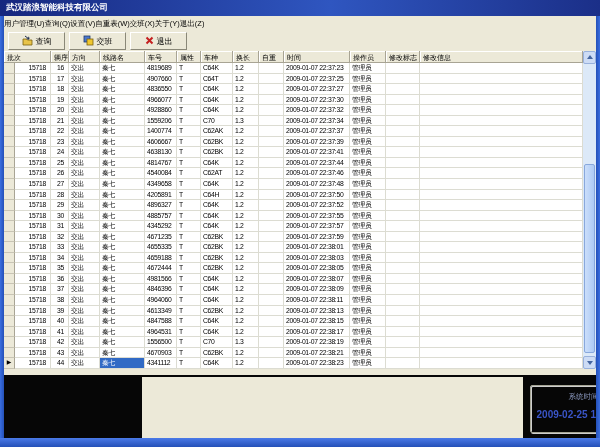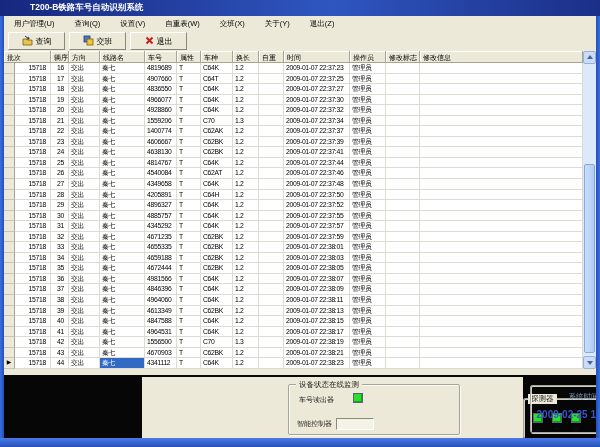--- a/index.html
+++ b/index.html
@@ -6,21 +6,21 @@
   .stage{position:relative;width:600px;height:447px;overflow:hidden;
          font-family:"Liberation Sans","DejaVu Sans",sans-serif;background:#060606;}
   
   .titlebar{position:absolute;left:0;top:0;width:600px;height:16px;
     background:linear-gradient(90deg,#16277E 0%,#2F56C0 55%,#1B2F88 100%);
     color:#fff;font-weight:bold;font-size:8.5px;display:flex;align-items:center;white-space:pre;}
   .titlebar .company{margin-left:6px;}
   .titlebar .app{margin-left:30px;}
   .menubar{position:absolute;left:4px;top:16px;width:592px;height:15px;background:#ECE9D8;
     border-bottom:1px solid #d8d4c4;display:flex;align-items:center;font-size:7.5px;color:#000;}
-  .menu-item{padding:0 10px;white-space:nowrap;}
+  .menu-item{padding:0 0;white-space:nowrap;}
   .toolbar{position:absolute;left:4px;top:31px;width:592px;height:20px;background:#ECE9D8;display:flex;align-items:stretch;}
   .tb-btn{width:55px;margin:1px 0 1px 4px;border:1px solid;border-color:#fff #8a8878 #8a8878 #fff;
     background:#ECE9D8;display:flex;align-items:center;justify-content:center;gap:3px;font-size:8px;color:#000;}
   .banner{flex:1;margin-left:5px;background:#3FB0DC;display:flex;align-items:center;
     font-weight:bold;font-size:8.5px;color:#0A2A6A;}
   .banner .info{white-space:pre;padding-left:56px;}
   .banner .warning{margin-left:auto;padding-right:12px;color:#7A0C0C;white-space:pre;}
   
   .grid{position:absolute;left:4px;top:51px;width:579px;height:318px;background:#fff;color:#000;}
   .ghead{display:flex;height:12px;background:#ECE9D8;}
@@ -72,21 +72,21 @@
   .b-right{position:absolute;right:0;top:16px;width:4px;height:431px;background:linear-gradient(90deg,#2450B8,#3A6EE0);}
   .b-bottom{position:absolute;left:0;bottom:0;width:600px;height:9px;
     background:linear-gradient(180deg,#4A7AE8,#2450B8);}
 </style>
 </head>
 <body>
 
 <div class="stage">
 
   <div class="titlebar">
-    <span class="app">T200-B铁路车号自动识别系统</span>
+    <span class="company">武汉踏浪智能科技有限公司</span>
   </div>
 
   <div class="menubar">
       <span class="menu-item">用户管理(U)</span>
       <span class="menu-item">查询(Q)</span>
       <span class="menu-item">设置(V)</span>
       <span class="menu-item">自重表(W)</span>
       <span class="menu-item">交班(X)</span>
       <span class="menu-item">关于(Y)</span>
       <span class="menu-item">退出(Z)</span>
@@ -607,36 +607,20 @@
     <div class="sbtn down">
         <div class="tri-down"></div>
       </div>
   </div>
 
   <div class="formstrip"></div>
 
   <div class="bottom">
 
     <div class="beige-panel">
-      <div class="group mon-group">
-        <span class="gtitle">设备状态在线监测</span>
-        <span class="lbl" style="left:10px;top:10px;">车号读出器</span>
-        <span class="led" style="left:64px;top:8px;"></span>
-        <span class="lbl" style="left:8px;top:34px;">智能控制器</span>
-        <span class="ctrl-field"></span>
-        <div class="group det-group">
-          <span class="gtitle" style="left:4px;">探测器</span>
-        <span class="det-led" style="left: 9px;"></span>
-            <span class="det-lab" style="left: 9px;">一</span>
-            <span class="det-led" style="left: 28px;"></span>
-            <span class="det-lab" style="left: 28px;">二</span>
-            <span class="det-led" style="left: 47px;"></span>
-            <span class="det-lab" style="left: 47px;">三</span>
-          </div>
-      </div>
       <div class="group time-group">
         <div class="time-label">系统时间</div>
         <div class="time-value">2009-02-25 13:29:13</div>
       </div>
     </div>
   </div>
 
   <div class="b-left"></div>
   <div class="b-right"></div>
   <div class="b-bottom"></div>

